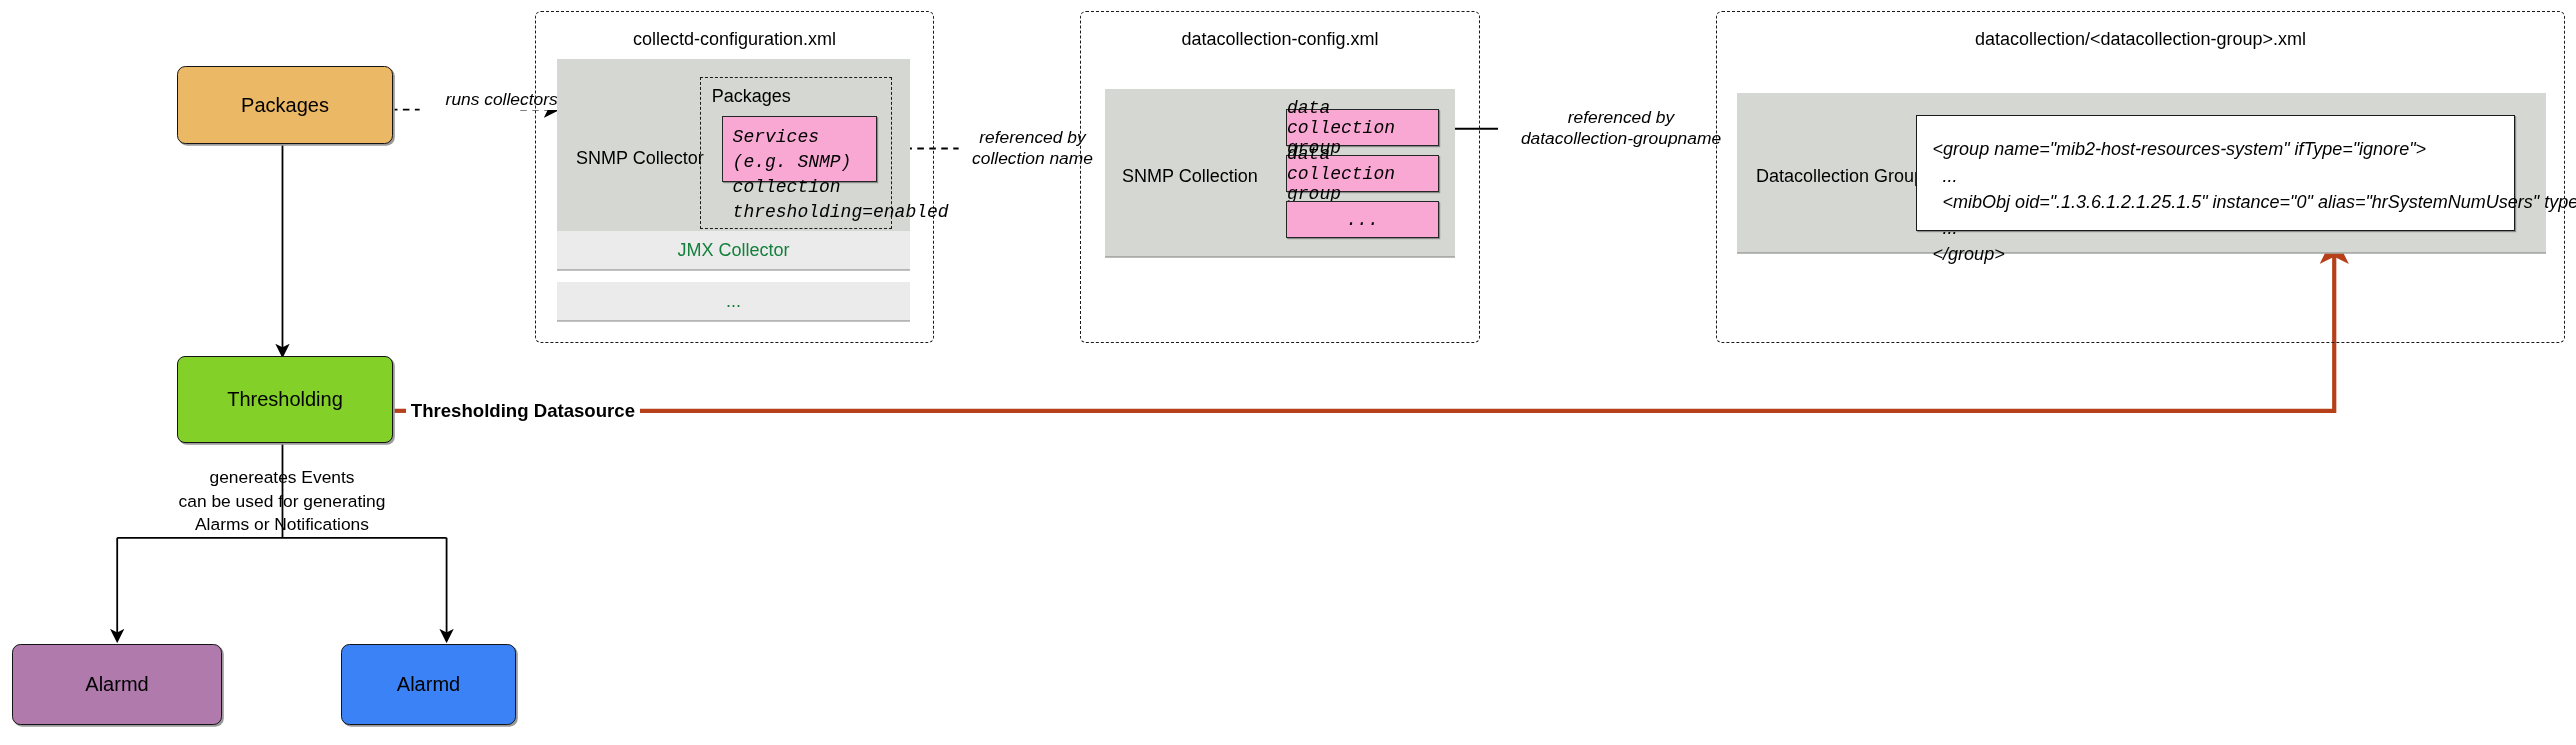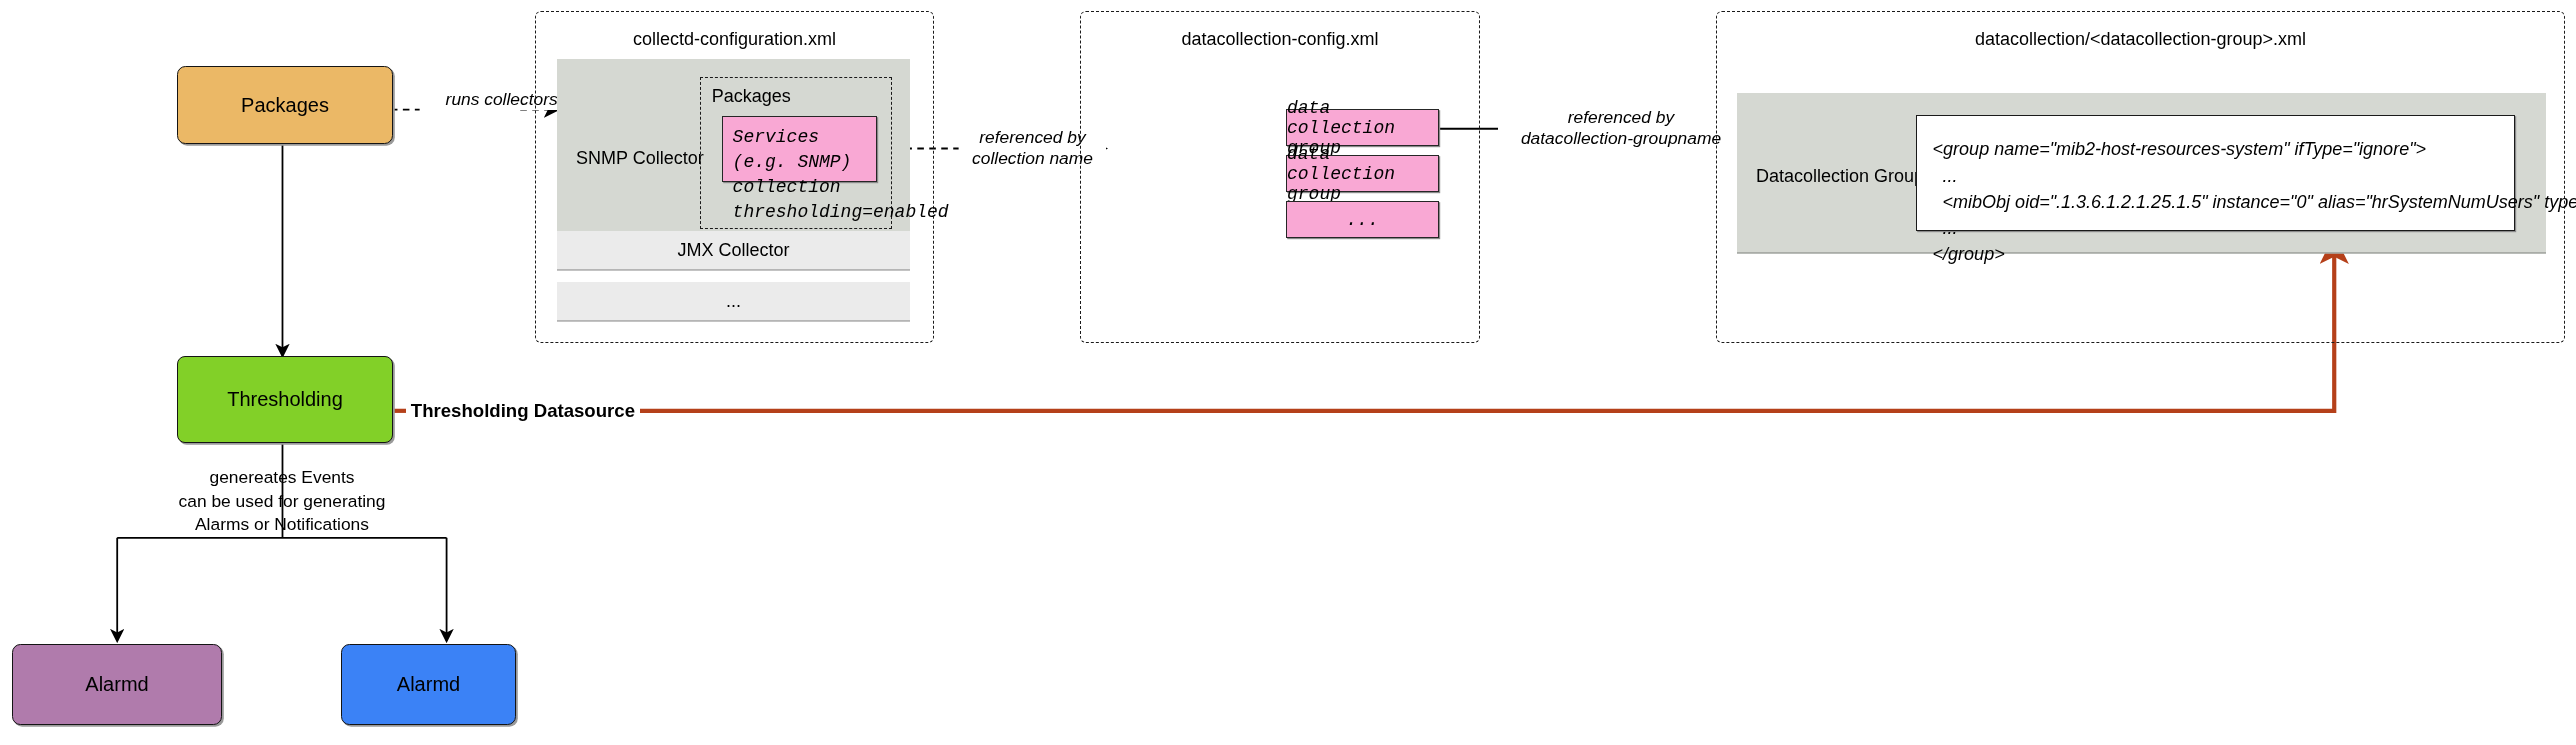--- a/index.html
+++ b/index.html
@@ -33,21 +33,21 @@
     font-size:18px;
     color:#000;
     white-space:nowrap;
   }
 
   
   .lightrow{
     background:#ebebeb;
     box-shadow:0 1.8px 0 0 #b5b5b5;
     display:flex;align-items:center;justify-content:center;
-    font-size:18px;color:#000000;
+    font-size:18px;color:#15803d;
   }
 
   
   .packbox{
     border:1.8px dashed #1a1a1a;
     background:transparent;
   }
   .packbox-title{
     position:absolute;top:8.4px;left:10.8px;
     font-size:18px;color:#000;white-space:nowrap;
@@ -225,20 +225,23 @@
     <div style="font-style:italic;font-size:17.4px;line-height:1.22;color:#000;background:#fff;">
       <div>referenced by</div>
       <div>collection name</div>
     </div>
   </div>
 
   <div class="abs filebox" style="left:1080px;top:10.8px;width:400px;height:332px;">
     <div class="filebox-title">datacollection-config.xml</div>
   </div>
 
+  <div class="abs greypanel" style="left:1105px;top:89px;width:350px;height:167px;">
+    <div class="greypanel-label" style="left:17px;top:77px;">SNMP Collection</div>
+  </div>
 
   <div class="abs whitebox whitebox-center" style="left:1286px;top:109px;width:153px;height:37px;">
     <span>data collection group</span>
   </div>
   <div class="abs whitebox whitebox-center" style="left:1286px;top:155px;width:153px;height:37px;">
     <span>data collection group</span>
   </div>
   <div class="abs whitebox whitebox-center" style="left:1286px;top:201px;width:153px;height:37px;">
     <span>...</span>
   </div>

